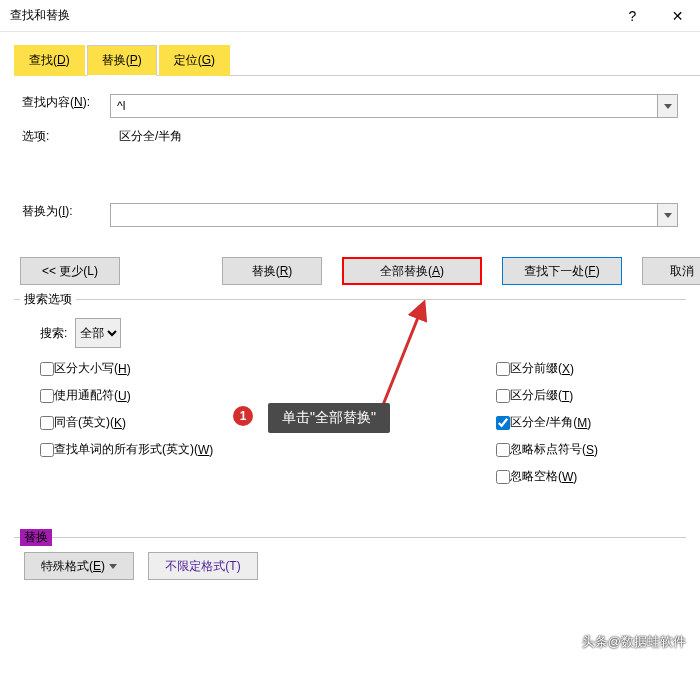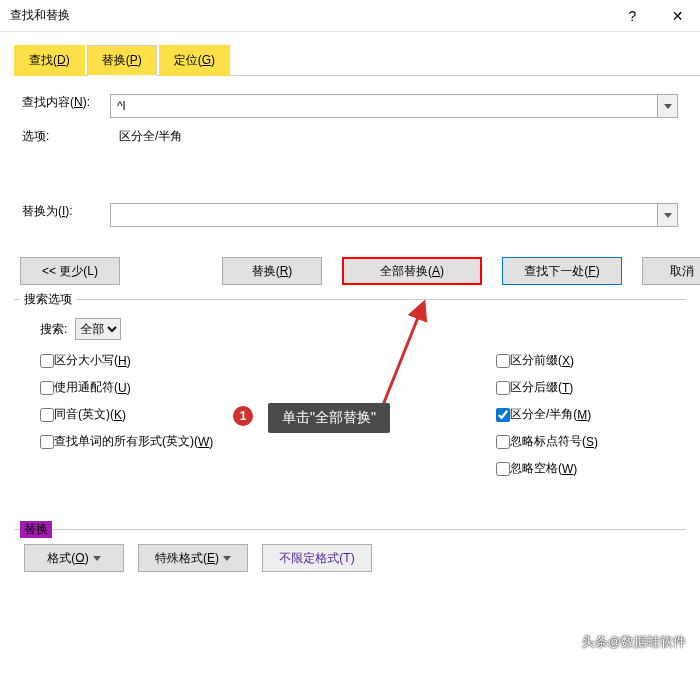--- a/index.html
+++ b/index.html
@@ -120,21 +120,21 @@
     background: #fff;
     padding: 0 4px;
   }
   .search-dir {
     display: flex;
     align-items: center;
     gap: 8px;
     margin: 8px 0 12px 16px;
   }
   .search-dir select {
-    height: 22px;
+    height: 30px;
     border: 1px solid #aaa;
     font-size: 12px;
     font-family: inherit;
   }
   .check-cols {
     display: flex;
     gap: 40px;
     margin-left: 16px;
   }
   .check-col { flex:1; display:flex; flex-direction:column; gap:10px; }
@@ -297,26 +297,20 @@
       <label class="chk"><input type="checkbox" style="">区分后缀(<u>T</u>)</label>
       <label class="chk"><input type="checkbox" checked="" style="">区分全/半角(<u>M</u>)</label>
       <label class="chk"><input type="checkbox" style="">忽略标点符号(<u>S</u>)</label>
       <label class="chk"><input type="checkbox" style="">忽略空格(<u>W</u>)</label>
     </div>
   </div>
 </div>
 
 <div class="bottom-fieldset">
   <span class="legend">替换</span>
-  <button class="btn drop small">
-    <span>格式(<u>O</u>)</span>
-    <svg width="8" height="5">
-        <polygon points="0,0 8,0 4,5" fill="#555"></polygon>
-      </svg>
-  </button>
   <button class="btn drop small" style="min-width:110px">
     <span>特殊格式(<u>E</u>)</span>
     <svg width="8" height="5">
         <polygon points="0,0 8,0 4,5" fill="#555"></polygon>
       </svg>
   </button>
   <button class="btn disabled small" style="min-width:110px">不限定格式(T)</button>
 </div>
 
 <svg class="annotation-arrow" width="60" height="110">

